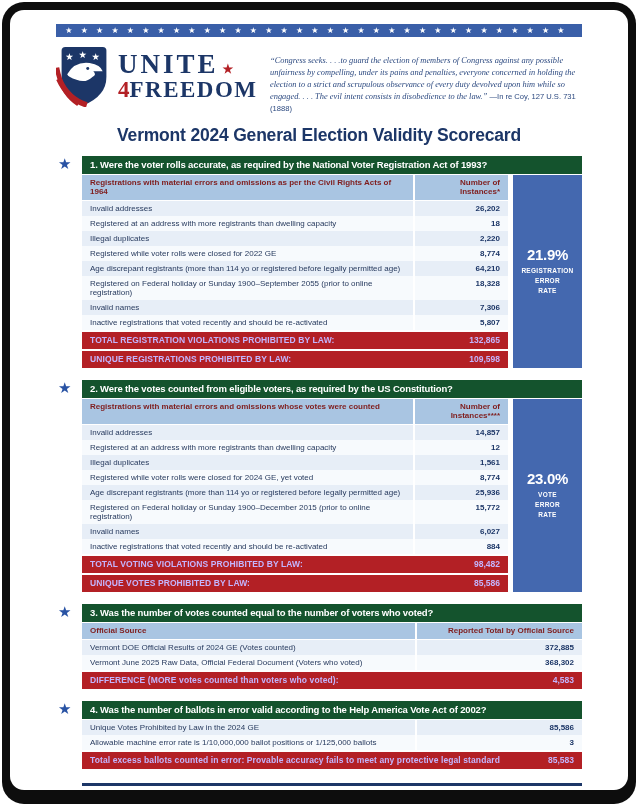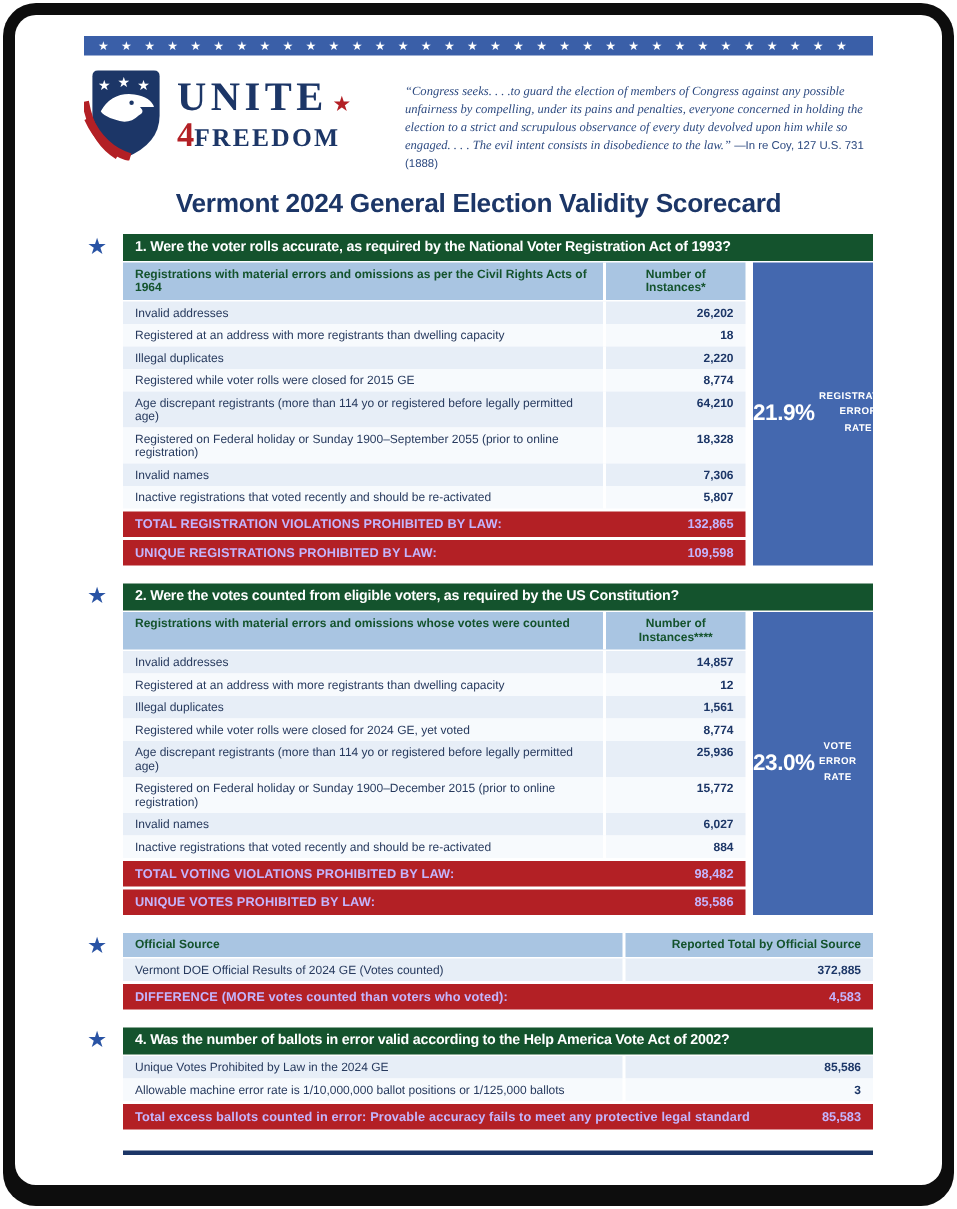--- a/index.html
+++ b/index.html
@@ -12,48 +12,48 @@
   .star-banner { height:13px; line-height:13px; background:#3a5fa8; color:#fff; text-align:center;
                  font-size:8px; letter-spacing:8.2px; white-space:nowrap; overflow:hidden; }
 
   
   .header { display:flex; gap:12px; margin-top:8px; align-items:flex-start; }
   .logo { display:flex; gap:6px; align-items:center; width:202px; flex:0 0 auto; }
   .wordmark { font-family:"Liberation Serif", serif; color:#1c3667; font-weight:bold; line-height:1.02; }
   .wm-top { font-size:27px; letter-spacing:3px; }
   .wm-star { color:#b32025; font-size:12px; font-family:"Liberation Sans",sans-serif; }
   .wm-digit { color:#b32025; font-size:23px; }
-  .wm-bottom { font-size:17px; letter-spacing:1.5px; }
+  .wm-bottom { font-size:23px; letter-spacing:1.5px; }
   .quote { flex:1; font-family:"Liberation Serif", serif; font-style:italic; font-size:8.4px;
            line-height:1.42; color:#2d4a80; padding-top:10px; }
   .attribution { font-family:"Liberation Sans", sans-serif; font-style:normal; font-size:7.6px; color:#2d4a80; }
 
   .page-title { text-align:center; color:#1c3667; font-weight:bold; font-size:17.5px; margin:10px 0 10px; letter-spacing:-0.2px; }
 
   
   .section, .grand { margin:0 0 12px 26px; position:relative; }
   .sec-star { position:absolute; left:-24px; top:-1px; color:#2953a4; font-size:15px; }
   .sec-head { background:#14532d; color:#fff; font-weight:bold; font-size:9.5px; letter-spacing:-0.15px;
               padding:3.5px 8px; margin-bottom:1px; white-space:nowrap; }
   .sec-body { display:flex; align-items:stretch; }
   .sec-table { flex:1; }
-  .thead { display:flex; background:#a9c5e2; font-weight:bold; color:#14532d; margin-bottom:1px; }
+  .thead { display:flex; background:#a9c5e2; font-weight:bold; color:#7f1d1d; margin-bottom:1px; }
   .thead .lbl { flex:1; padding:3.5px 8px; font-size:8px; }
-  .thead .val { padding:3.5px 8px; font-size:8px; border-left:2px solid #fff; text-align:center; }
+  .thead .val { padding:3.5px 8px; font-size:8px; border-left:2px solid #fff; text-align:right; }
   .row { display:flex; background:#f7fafd; }
   .rows .row:nth-of-type(odd) { background:#e7eef7; }
   .row .lbl { flex:1; padding:3px 8px; font-size:8px; color:#273a5e; }
   .row .val { padding:3px 8px; font-size:8px; font-weight:bold; color:#1c3667; text-align:right; border-left:2px solid #fff; }
   .section .val { width:95px; flex:0 0 auto; }
   .section.wide .val { width:167px; }
   .trow { display:flex; background:#b32025; color:#c4b5fd; font-weight:bold; margin-top:2px; }
   .trow .lbl { flex:1; padding:3.5px 8px; font-size:8.5px; letter-spacing:0.1px; }
   .trow .tval { padding:3.5px 8px; font-size:8.5px; text-align:left; }
-  .ratebox { width:80px; flex:0 0 auto; margin-left:5px; background:#4468af; color:#fff;
-             display:flex; flex-direction:row; align-items:center; justify-content:flex-start; gap:3px; text-align:center; }
+  .ratebox { width:69px; flex:0 0 auto; margin-left:5px; background:#4468af; color:#fff;
+             display:flex; flex-direction:column; align-items:center; justify-content:center; gap:3px; text-align:center; }
   .rv { font-size:15px; font-weight:bold; letter-spacing:-0.3px; }
   .rl { font-size:6.5px; font-weight:bold; line-height:1.6; letter-spacing:0.3px; white-space:pre-line; }
 
   
   .grand { margin-top:14px; }
   .grand-line { height:3px; background:#1c3667; margin-bottom:5px; }
 </style>
 </head>
 <body>
 
@@ -109,21 +109,21 @@
                 <div class="lbl">Registered at an address with more registrants than dwelling capacity</div>
                 <div class="val">18</div>
               </div>
 
               <div class="row">
                 <div class="lbl">Illegal duplicates</div>
                 <div class="val">2,220</div>
               </div>
 
               <div class="row">
-                <div class="lbl">Registered while voter rolls were closed for 2015 GE</div>
+                <div class="lbl">Registered while voter rolls were closed for 2022 GE</div>
                 <div class="val">8,774</div>
               </div>
 
               <div class="row">
                 <div class="lbl">Age discrepant registrants (more than 114 yo or registered before legally permitted age)</div>
                 <div class="val">64,210</div>
               </div>
 
               <div class="row">
                 <div class="lbl">Registered on Federal holiday or Sunday 1900–September 2055 (prior to online registration)</div>
@@ -230,33 +230,38 @@
           <div class="rv">23.0%</div>
           <div class="rl">VOTE
 ERROR
 RATE</div>
         </div>
       </div>
     </div>
 
     <div class="section wide">
       <span class="sec-star">★</span>
+      <div class="sec-head">3. Was the number of votes counted equal to the number of voters who voted?</div>
       <div class="sec-body">
         <div class="sec-table">
           <div class="thead">
             <div class="lbl">Official Source</div>
             <div class="val" style="text-align:right">Reported Total by Official Source</div>
           </div>
           <div class="rows">
 
               <div class="row">
                 <div class="lbl">Vermont DOE Official Results of 2024 GE (Votes counted)</div>
                 <div class="val">372,885</div>
               </div>
 
+              <div class="row">
+                <div class="lbl">Vermont June 2025 Raw Data, Official Federal Document (Voters who voted)</div>
+                <div class="val">368,302</div>
+              </div>
             </div>
           <div>
 
               <div class="trow">
                 <div class="lbl">DIFFERENCE (MORE votes counted than voters who voted):</div>
                 <div class="tval">4,583</div>
               </div>
             </div>
         </div>
       </div>

